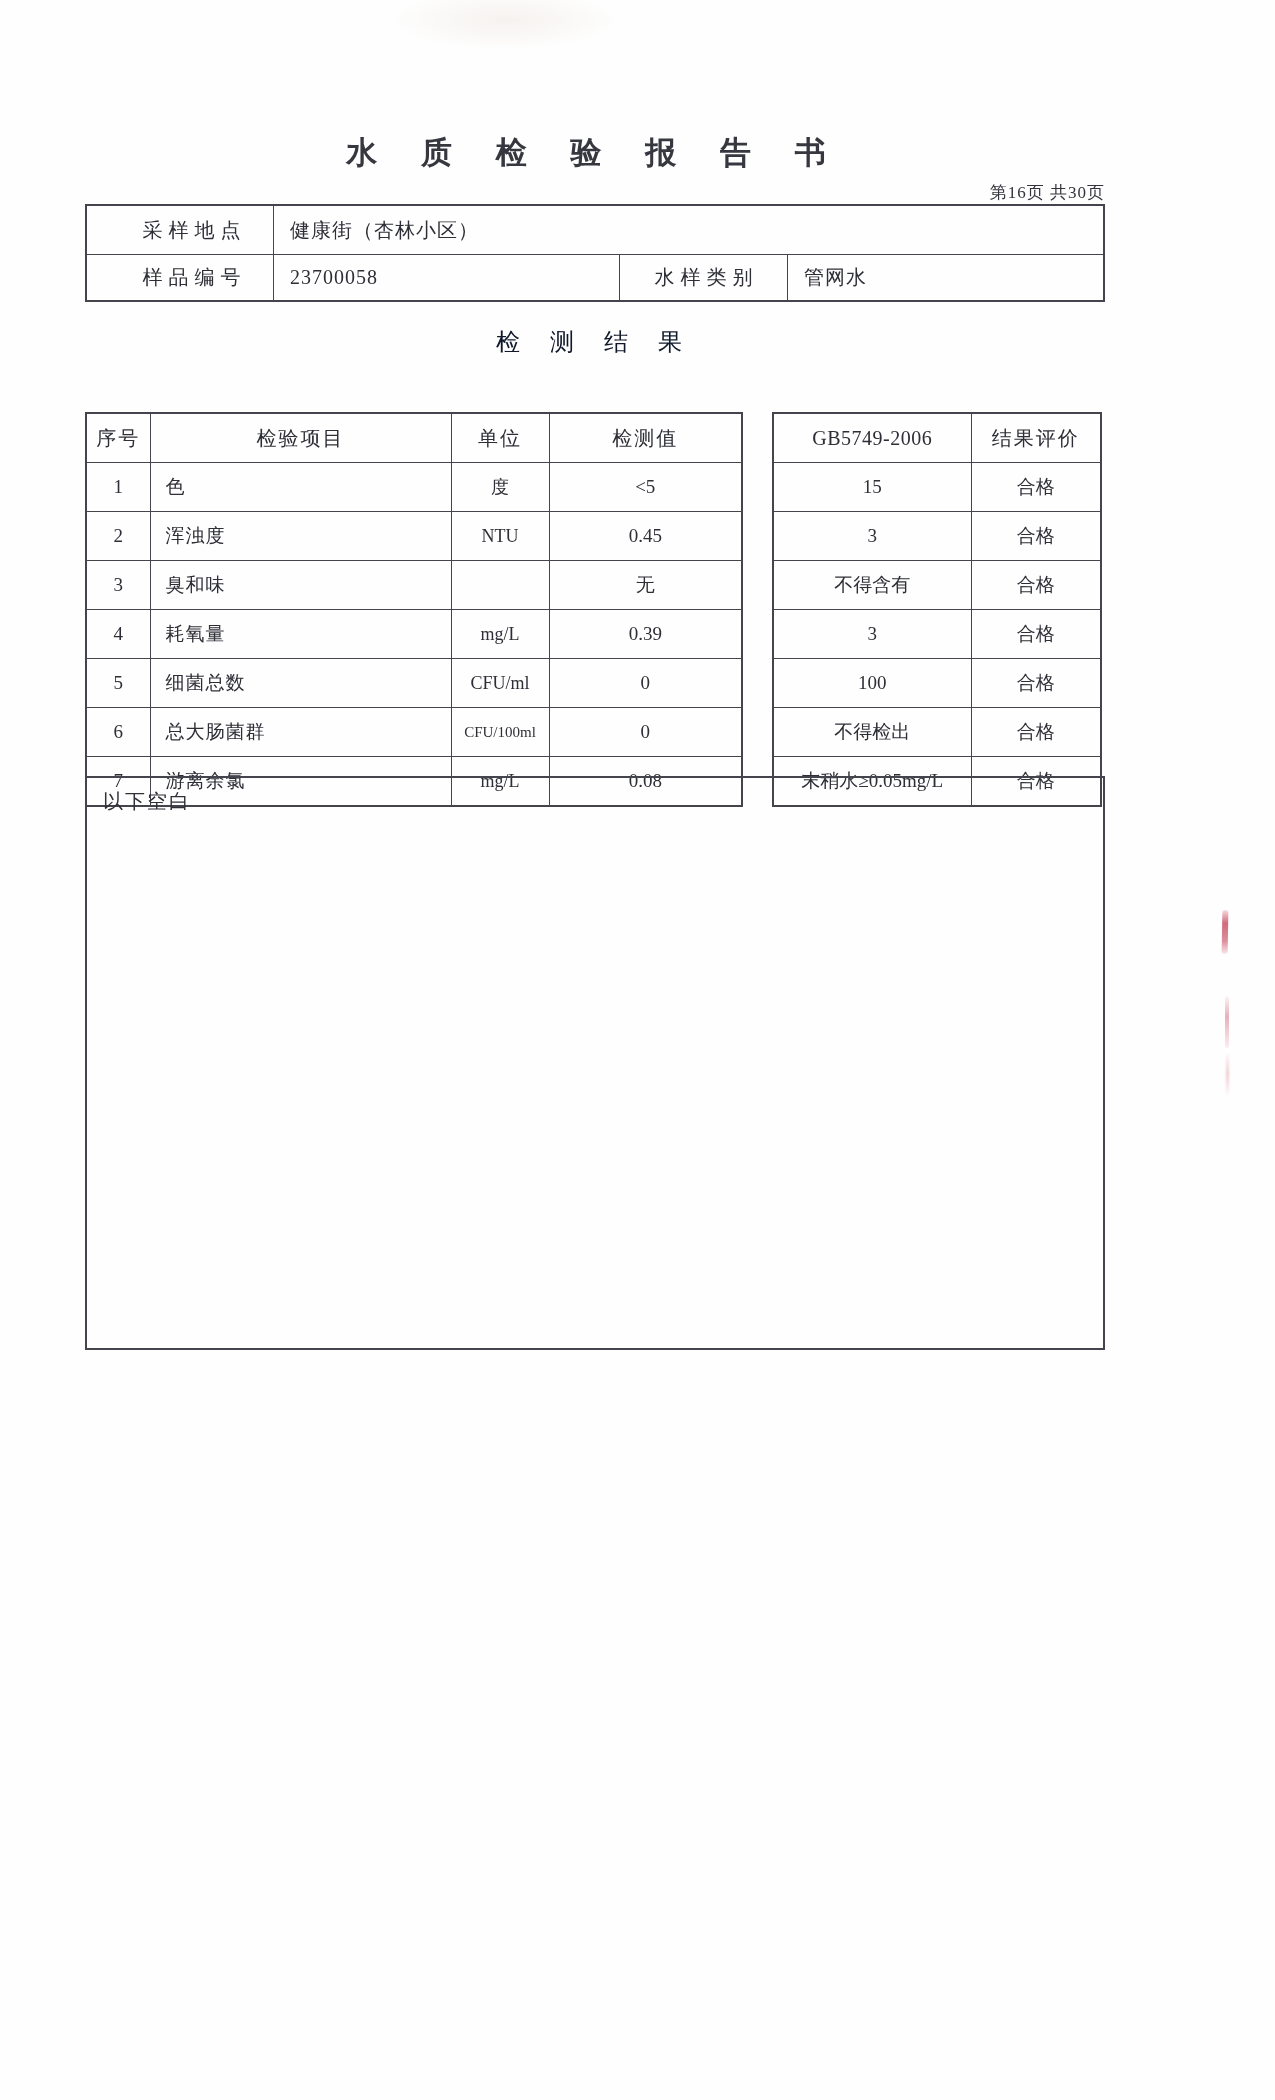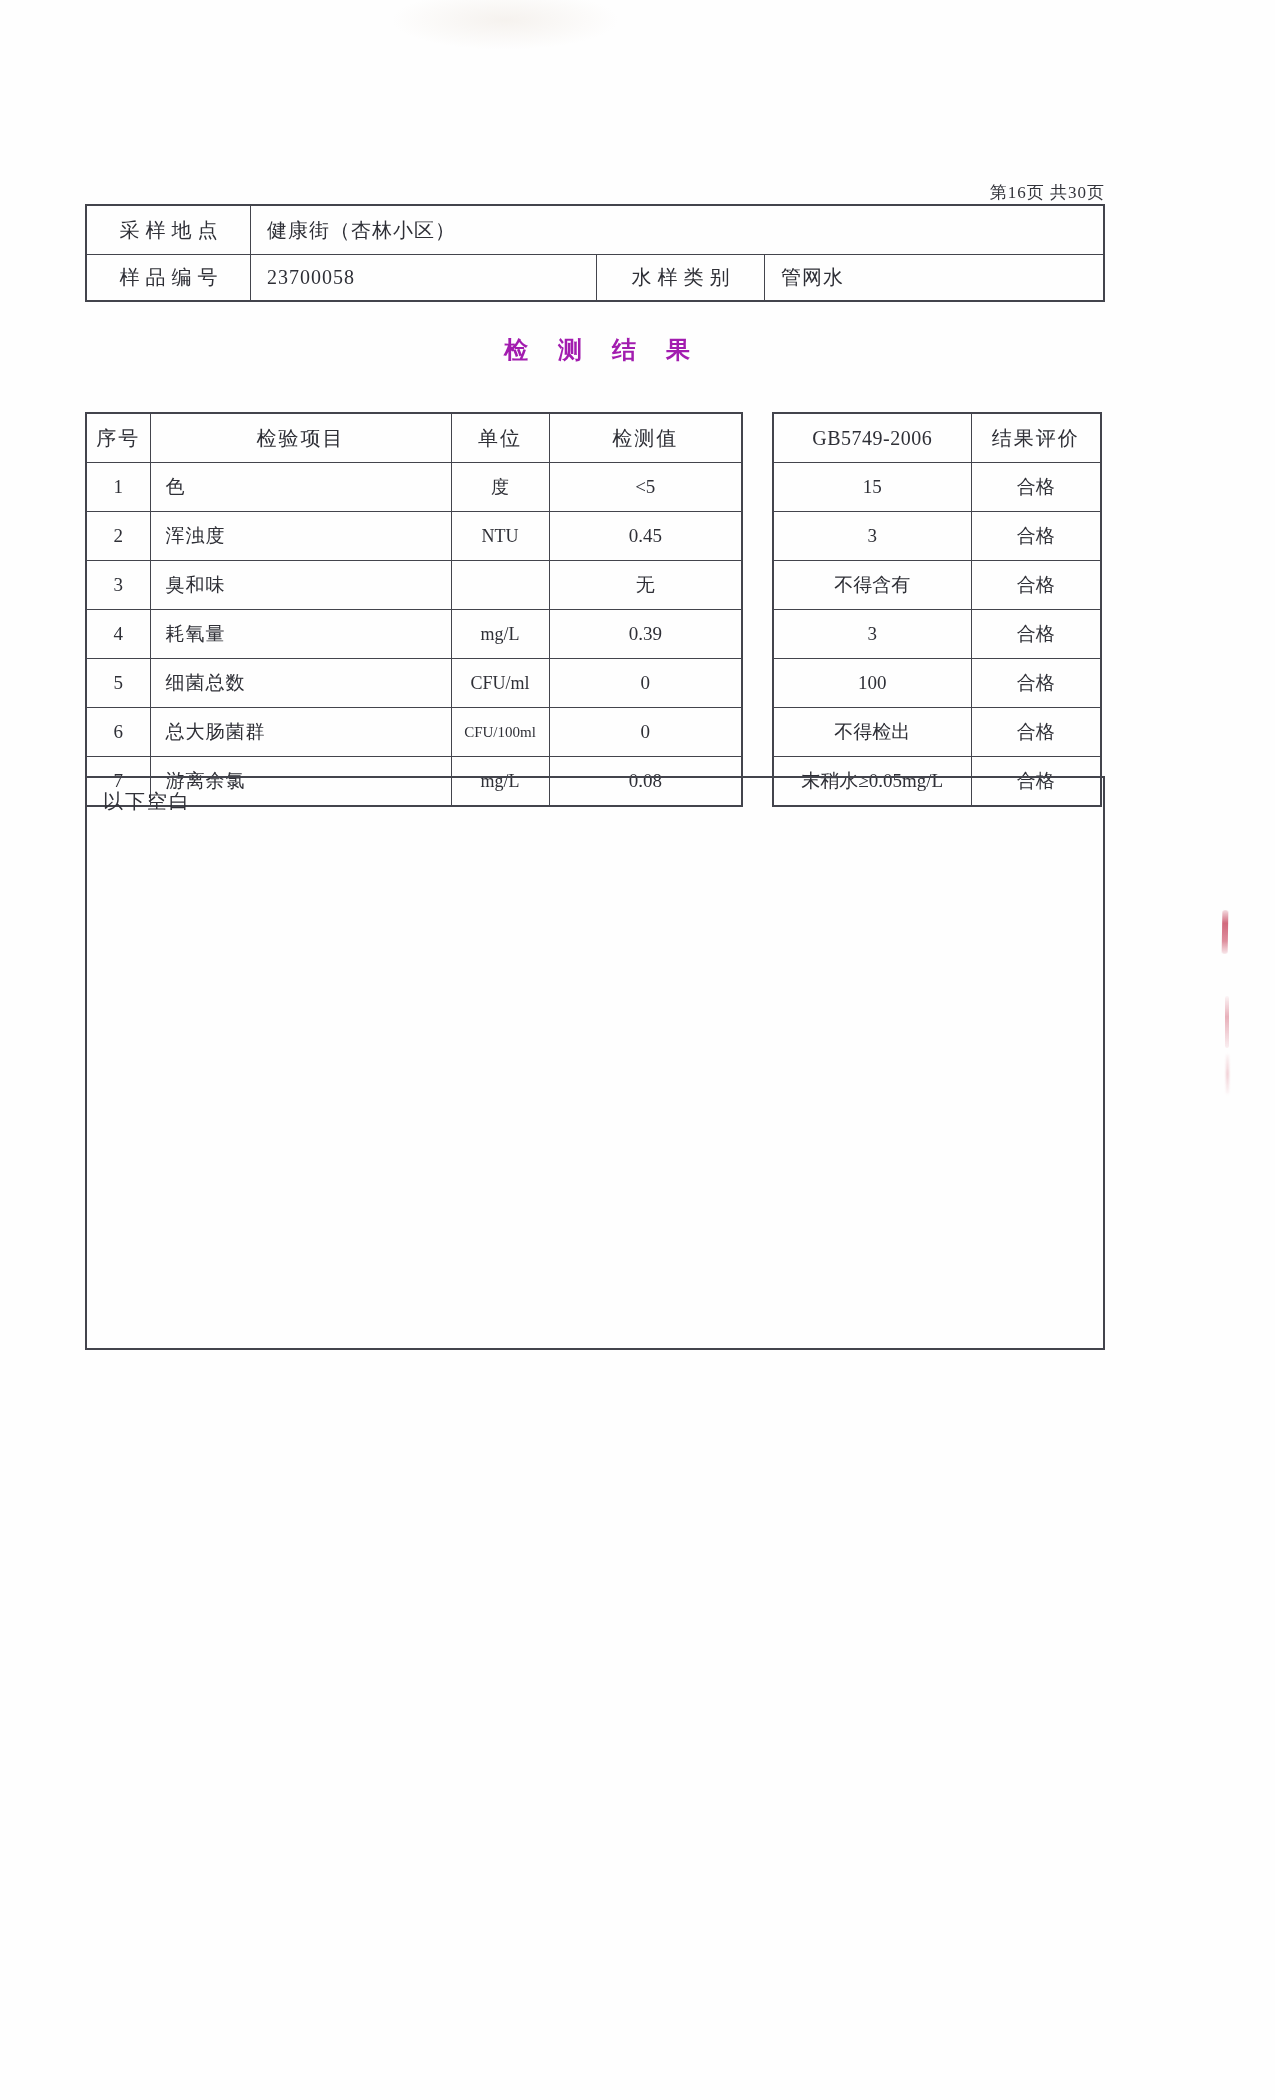--- a/index.html
+++ b/index.html
@@ -43,29 +43,29 @@
   .info-row.r1{height:48px;}
   .info-row.r2{height:45px;border-top:1.5px solid var(--line);}
   .info-cell{
     display:flex;align-items:center;
     box-sizing:border-box;
     font-size:20px;
   }
   .info-cell.lab{justify-content:center;letter-spacing:6px;padding-left:6px;}
   .info-cell.val{justify-content:flex-start;padding-left:16px;letter-spacing:1px;}
   .bR{border-right:1.5px solid var(--line);}
-  .w-label{width:164px;flex:none;}
+  .w-label{width:164px;flex:none;margin-left:23px;}
   .w-val1{flex:1;}
   .w-val2{width:346px;flex:none;}
   .w-label2{width:168px;flex:none;}
   .w-val3{flex:1;}
   .section-heading{
     position:absolute;left:85px;top:326px;width:1020px;
-    margin:8px;text-align:center;
-    font-size:24px;font-weight:700;letter-spacing:12px;color:#a21caf;
+    margin:0;text-align:center;
+    font-size:24px;font-weight:400;letter-spacing:12px;color:#0f172a;
   }
   
   table{border-collapse:collapse;table-layout:fixed;margin-top:20px;}
   .results-left{
     position:absolute;left:85px;top:392px;width:656px;
     border:2px solid var(--line);
   }
   .results-right{
     position:absolute;left:772px;top:392px;width:328px;
     border:2px solid var(--line);
@@ -114,20 +114,21 @@
     filter:blur(0.8px);
   }
 </style>
 </head>
 <body>
 
 <div class="page">
 
   <div class="smudge-top"></div>
 
+  <h1 class="title">水 质 检 验 报 告 书</h1>
 
   <div class="page-indicator">第16页 共30页</div>
 
   <div class="info-table">
     <div class="info-row r1">
       <div class="info-cell lab bR w-label">采样地点</div>
       <div class="info-cell val w-val1">健康街（杏林小区）</div>
     </div>
     <div class="info-row r2">
       <div class="info-cell lab bR w-label">样品编号</div>

